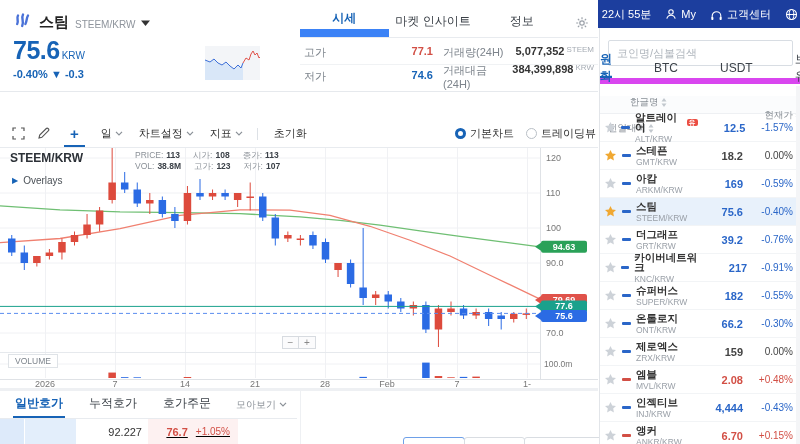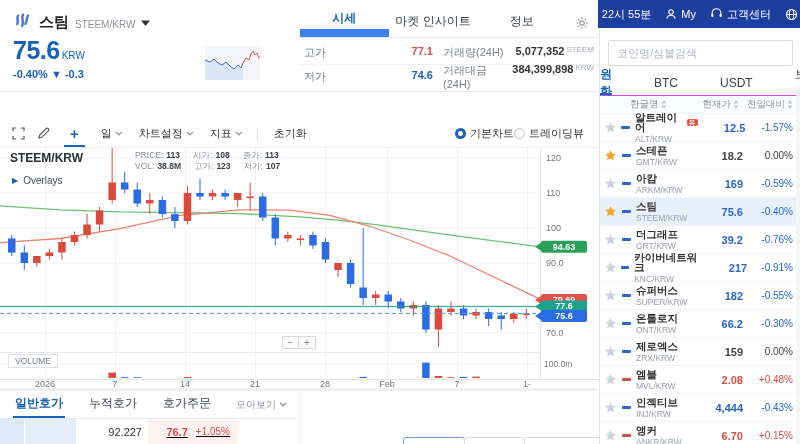--- a/index.html
+++ b/index.html
@@ -9,21 +9,21 @@
 
   
   .topnav { left:0; top:0; width:800px; height:28px; background:#1c3e9e; display:flex; align-items:center; color:#fff; }
   .logo { margin-left:30px; font-size:17px; font-weight:bold; font-style:italic; letter-spacing:-1px; cursor:pointer; }
   .nav-items { display:flex; margin-left:26px; gap:24px; font-size:12px; }
   .nav-item { color:#e6ebff; cursor:pointer; position:relative; display:flex; align-items:center; gap:3px; }
   .nav-item.active { color:#fff; font-weight:bold; }
   .reddot { position:absolute; right:-6px; top:-3px; width:4px; height:4px; border-radius:50%; background:#ff4d4d; }
   .biz { margin-left:26px; background:#fff; color:#16306f; font-size:10px; font-weight:bold; font-style:italic; padding:2px 8px; border-radius:3px; cursor:pointer; }
   .nav-right { margin-left:auto; display:flex; align-items:center; gap:14px; font-size:11px; padding-right:2px; }
-  .nav-right .grp { display:flex; align-items:flex-start; gap:4px; cursor:pointer; }
+  .nav-right .grp { display:flex; align-items:flex-end; gap:4px; cursor:pointer; }
   .i { display:inline-flex; align-items:center; }
 
   
   .coin-hd { left:0; top:28; width:598px; height:92px; border-bottom:1px solid #e6e9ed; background:#fff; }
   .coin-title { position:absolute; left:12px; top:12px; display:flex; align-items:center; gap:6px; }
   .coin-name { font-size:15px; font-weight:bold; color:#222; }
   .coin-pair { font-size:10px; color:#8e949c; margin-top:3px; }
   .price-wrap { position:absolute; left:13px; top:36px; }
   .big-price { font-size:25px; font-weight:bold; color:#1763b6; letter-spacing:-0.5px; }
   .big-cur { font-size:10px; color:#1763b6; margin-left:2px; }
@@ -44,21 +44,21 @@
   .stat-val.up { color:#d24f45; } .stat-val.down { color:#1763b6; }
   .stat-unit { font-size:8px; color:#a6acb4; margin-left:2px; }
 
   
   .toolbar { left:0; top:120px; width:598px; height:28px; border-bottom:1px solid #e8ebef; display:flex; align-items:center; font-size:11px; color:#3b4148; }
   .tb-ic { margin-left:12px; color:#555; cursor:pointer; display:flex; align-items:center; }
   .tb-plus { margin-left:14px; font-size:15px; color:#1763b6; font-weight:bold; cursor:pointer; position:relative; padding:0 6px; }
   .tb-plus::after { content:""; position:absolute; left:0; right:0; bottom:-5px; height:2px; background:#1763b6; }
   .tb-item { margin-left:16px; display:flex; align-items:center; gap:3px; cursor:pointer; color:#333; }
   .tb-sep { width:1px; height:12px; background:#dde1e6; margin-left:14px; }
-  .tb-right { margin-left:auto; display:flex; align-items:center; gap:0; padding-right:14px; font-size:11px; }
+  .tb-right { margin-left:auto; display:flex; align-items:center; gap:12px; padding-right:2px; font-size:11px; }
   .radio { display:flex; align-items:center; gap:4px; cursor:pointer; color:#333; }
   .rdot { width:11px; height:11px; border-radius:50%; border:1px solid #b9bfc6; background:#fff; }
   .radio.on .rdot { border:3px solid #1763b6; }
 
   
   .chart-wrap { left:0; top:148px; width:598px; height:240px; }
   .chart-symbol { position:absolute; left:10px; top:3px; font-size:12px; font-weight:bold; color:#2c3137; }
   .overlays { position:absolute; left:12px; top:27px; font-size:10px; color:#4a5056; display:flex; gap:5px; align-items:center; cursor:pointer; }
   .ov-play { color:#1763b6; font-size:8px; }
   .legend { position:absolute; left:135px; top:2px; font-size:8.5px; color:#8a9097; }
@@ -90,24 +90,24 @@
   .ob-price .c { color:#d24f45; font-size:10px; }
   .seg-stubs { position:absolute; left:102px; top:46px; display:flex; }
   .seg { height:22px; border:1px solid #d9dde2; background:#fff; border-radius:3px 3px 0 0; }
   .seg.sel { border-color:#6ea0e8; }
   .seg + .seg { margin-left:-1px; }
 
   
   .sidebar { left:599px; top:28px; width:201px; height:416px; border-left:1px solid #e2e5e9; background:#fff; }
   .search-box { position:absolute; left:8px; top:12px; width:185px; height:26px; border:1px solid #d8dde3; border-radius:2px; display:flex; align-items:center; }
   .search-ph { font-size:11px; color:#b0b6bd; padding-left:8px; }
-  .side-tabs { position:absolute; left:0; top:44px; width:201px; height:24px; display:flex; border-bottom:1px solid #d946ef;gap:42px; }
+  .side-tabs { position:absolute; left:0; top:32px; width:201px; height:24px; display:flex; border-bottom:6px solid #d946ef;gap:42px; }
   .side-tab { flex:1; display:flex; align-items:center; justify-content:center; font-size:12px; color:#3b4148; cursor:pointer; border-bottom:2px solid transparent; }
   .side-tab.active { color:#1763b6; font-weight:bold; border-bottom-color:#1763b6; }
-  .side-cols { position:absolute; left:0; top:68px; width:201px; height:18px; display:flex; align-items:center; font-size:9.5px; color:#8a9097; background:#fbfcfd; border-bottom:1px solid #eef0f3; }
+  .side-cols { position:absolute; left:0; top:68px; width:201px; height:18px; display:flex; align-items:flex-start; font-size:9.5px; color:#8a9097; background:#fbfcfd; border-bottom:1px solid #eef0f3;flex-direction:column; }
   .col-name { margin-left:30px; display:flex; gap:2px; align-items:center; cursor:pointer; }
   .col-price { margin-left:auto; width:58px; justify-content:flex-end; display:flex; gap:2px; cursor:pointer; }
   .col-chg { width:62px; justify-content:flex-end; display:flex; gap:2px; padding-right:8px; cursor:pointer; }
   .coin-list { position:absolute; left:0; top:86px; width:201px; }
   .coin-row { height:28px; display:flex; align-items:center; border-bottom:1px solid #f2f4f6; cursor:pointer; }
   .coin-row.sel { background:#e8f1fb; }
   .star { width:13px; margin-left:5px; display:flex; }
   .mini-dash { width:9px; height:3px; border-radius:1px; margin-left:4px; }
   .cr-names { margin-left:5px; line-height:1; }
   .cr-name { font-size:10.5px; font-weight:bold; color:#333; display:flex; align-items:center; gap:2px; }

